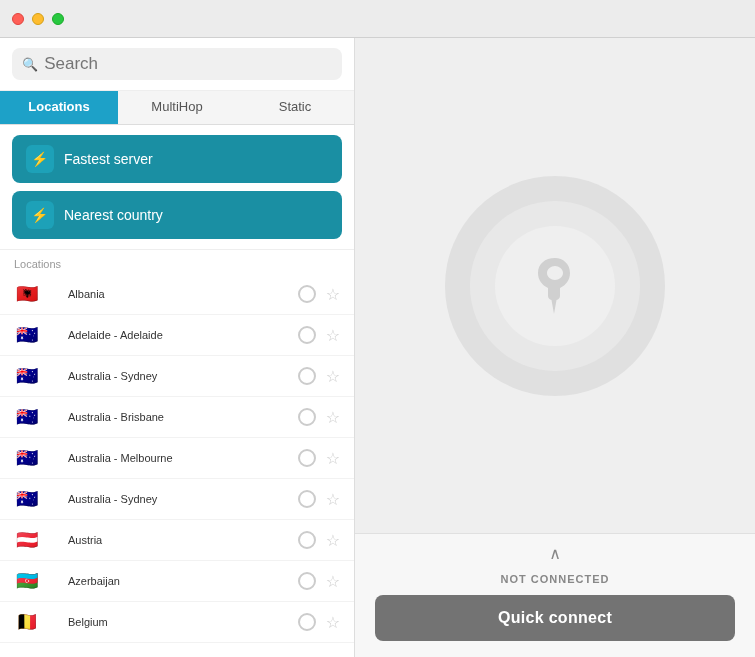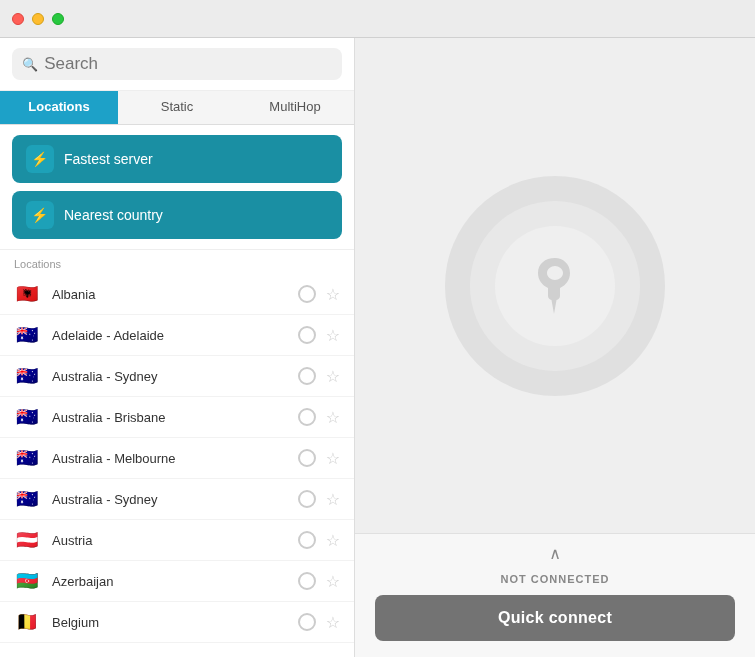--- a/index.html
+++ b/index.html
@@ -153,22 +153,23 @@
     .flag {
       width: 28px; height: 20px;
       border-radius: 3px;
       overflow: hidden;
       font-size: 18px;
       display: flex; align-items: center; justify-content: center;
       flex-shrink: 0;
     }
     .location-name {
       flex: 1;
-      font-size: 13px;
+      font-size: 11px;
       color: #333;
+      margin-left: 16px;
     }
     .radio-circle {
       width: 18px; height: 18px;
       border-radius: 50%;
       border: 2px solid #ccc;
       display: flex; align-items: center; justify-content: center;
       flex-shrink: 0;
     }
     .star-icon {
       font-size: 16px;
@@ -282,24 +283,24 @@
         <span class="search-icon-char">🔍</span>
         <input class="search-input" type="text" placeholder="Search" style="">
       </div>
     </div>
 
     <div class="tabs">
       <div class="tab active">
         <span>Locations</span>
       </div>
       <div class="tab">
+        <span>MultiHop</span>
+      </div>
+      <div class="tab">
         <span>Static</span>
-      </div>
-      <div class="tab">
-        <span>MultiHop</span>
       </div>
     </div>
 
     <div class="quick-items">
       <div class="quick-btn">
         <div class="quick-btn-icon">⚡</div>
         <span class="quick-btn-label">Fastest server</span>
       </div>
       <div class="quick-btn">
         <div class="quick-btn-icon">⚡</div>

